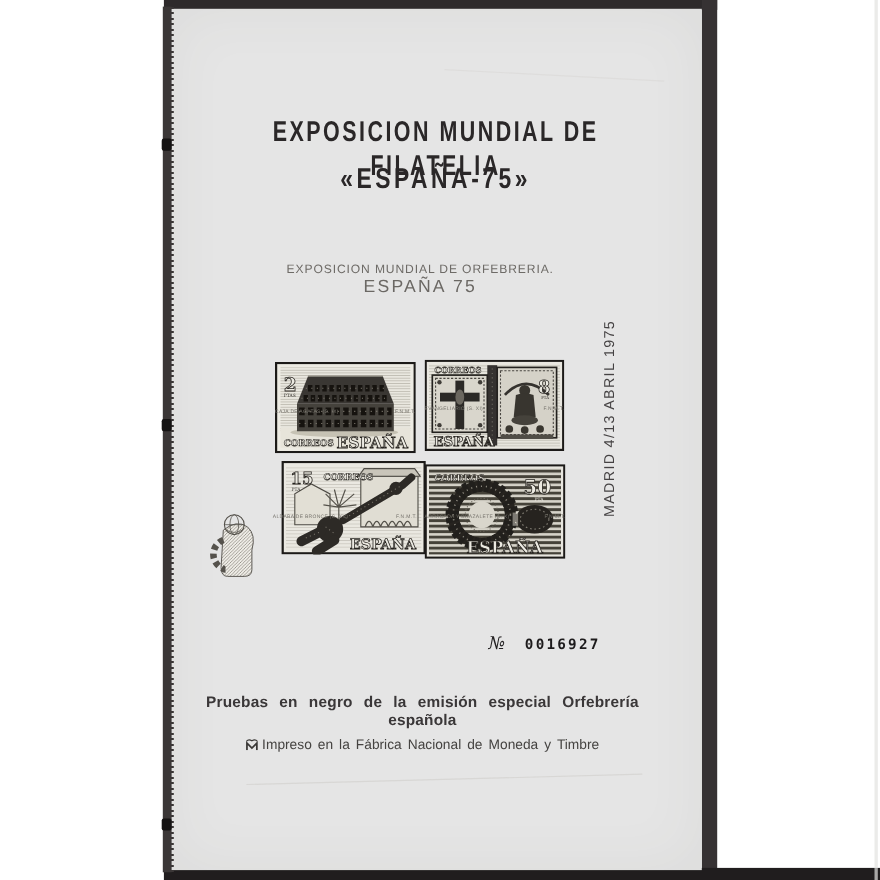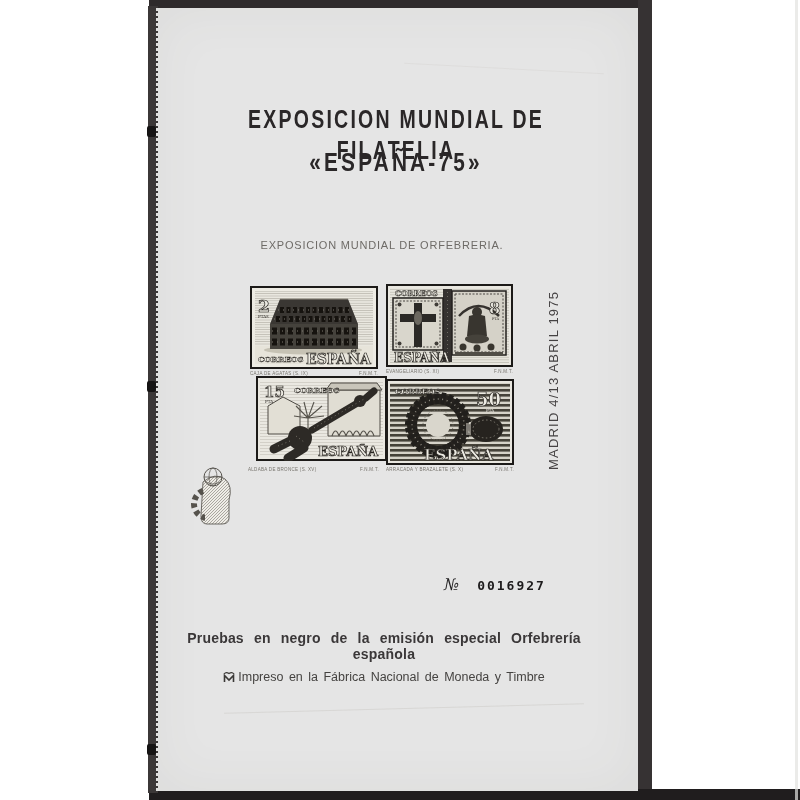--- a/index.html
+++ b/index.html
@@ -31,21 +31,21 @@
 
   .t-center{position:absolute;text-align:center;}
   .title1{left:0;top:96px;width:100%;font-size:26px;font-weight:bold;color:#2a2728;
     letter-spacing:3px;transform:scaleX(.75);}
   .title2{left:0;top:139px;width:100%;font-size:26px;font-weight:bold;color:#2a2728;
     letter-spacing:4px;transform:scaleX(.8);}
 
   .bh1{left:58px;top:231px;width:340px;font-size:11px;color:#6e6b67;letter-spacing:.8px;}
   .bh2{left:58px;top:244px;width:340px;font-size:16px;color:#6b6864;letter-spacing:2px;}
 
-  .stamp{position:absolute;}
+  .stamp{position:absolute;margin-top:43px;}
   .stamp svg{display:block;width:100%;height:100%;}
   .cap{position:absolute;display:flex;justify-content:space-between;
     font-size:4.5px;color:#76736c;letter-spacing:.3px;filter:blur(.25px);}
 
   .sidetext{position:absolute;left:392px;top:462px;width:172px;
     transform:rotate(-90deg);transform-origin:0 0;
     font-size:13px;color:#454243;letter-spacing:1.2px;white-space:nowrap;}
 
   .logo{position:absolute;left:29px;top:458px;width:52px;height:62px;}
 
@@ -88,20 +88,21 @@
     <div class="perf"></div>
     <div class="perf-teeth"></div>
     <div class="blob" style="top:118px"></div>
     <div class="blob" style="top:373px"></div>
     <div class="blob" style="top:736px"></div>
 
     <div class="t-center title1">EXPOSICION MUNDIAL DE FILATELIA</div>
     <div class="t-center title2">«ESPAÑA-75»</div>
 
     <div class="t-center bh1">EXPOSICION MUNDIAL DE ORFEBRERIA.</div>
+    <div class="t-center bh2">ESPAÑA 75</div>
 
     <div class="stamp" style="left:96px;top:278px;width:128px;height:83px">
       <svg viewBox="0 0 128 83">
         <defs>
           <pattern id="h1" width="2" height="2.4" patternUnits="userSpaceOnUse">
             <rect width="2" height="2.4" fill="#e9e7df"></rect>
             <rect y="0" width="2" height="0.6" fill="#b2afa5"></rect>
           </pattern>
         </defs>
         <rect x="1" y="1" width="126" height="81" fill="#edebe3" stroke="#1c1a18" stroke-width="2"></rect>

